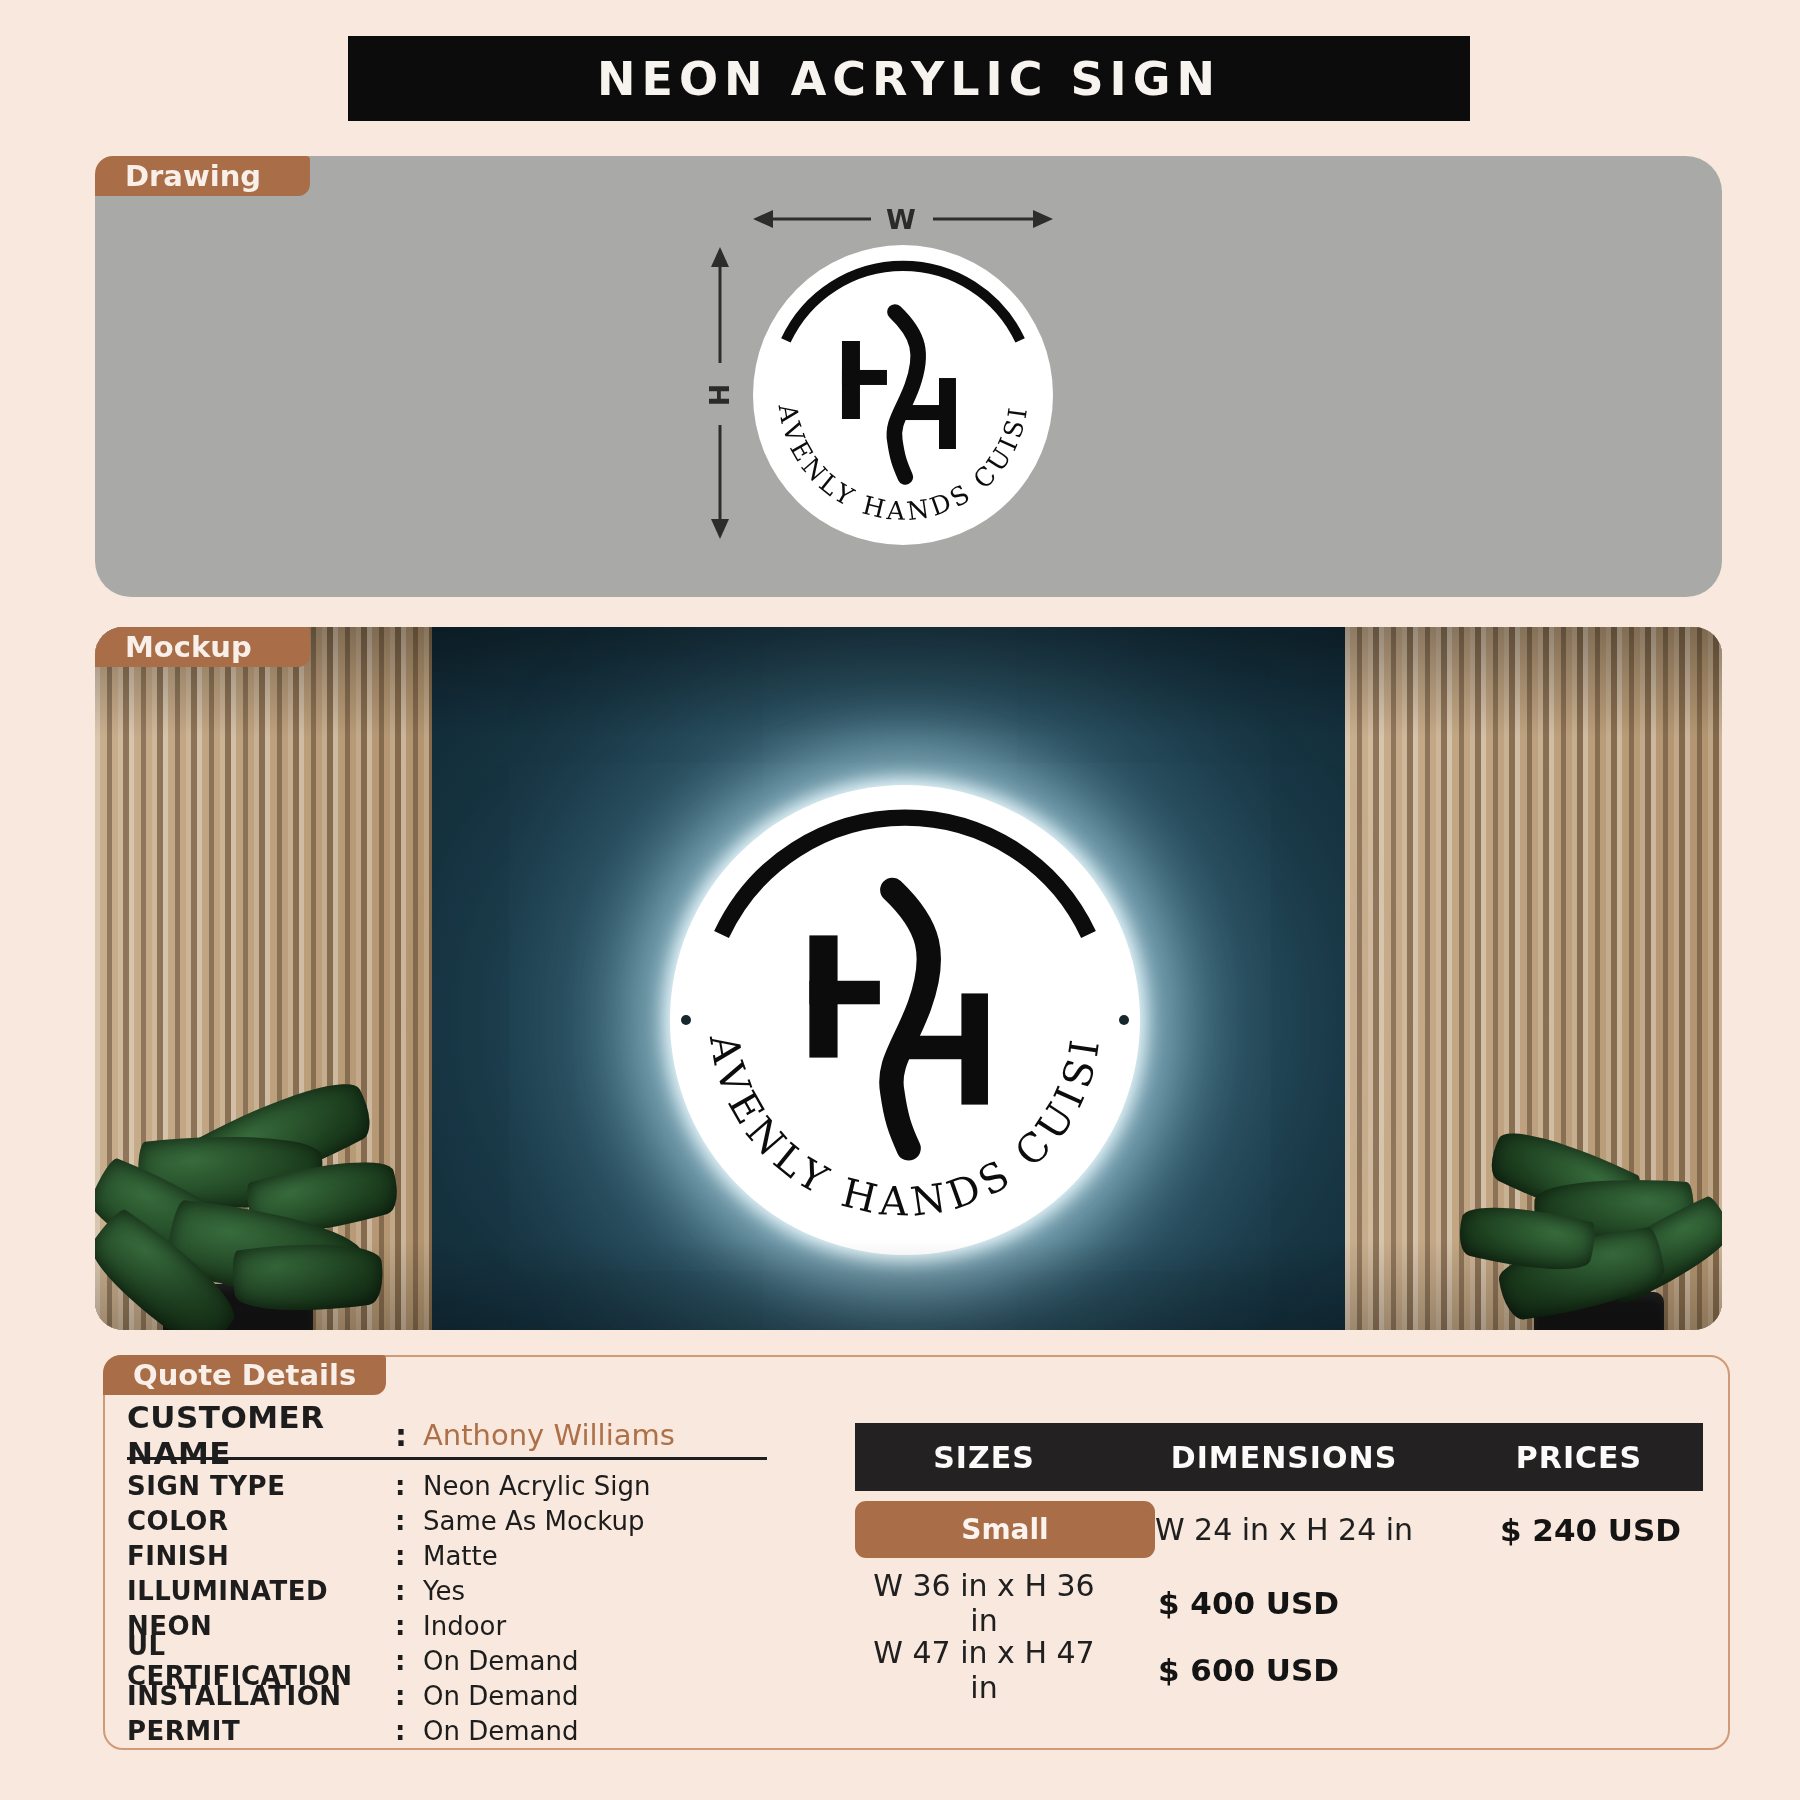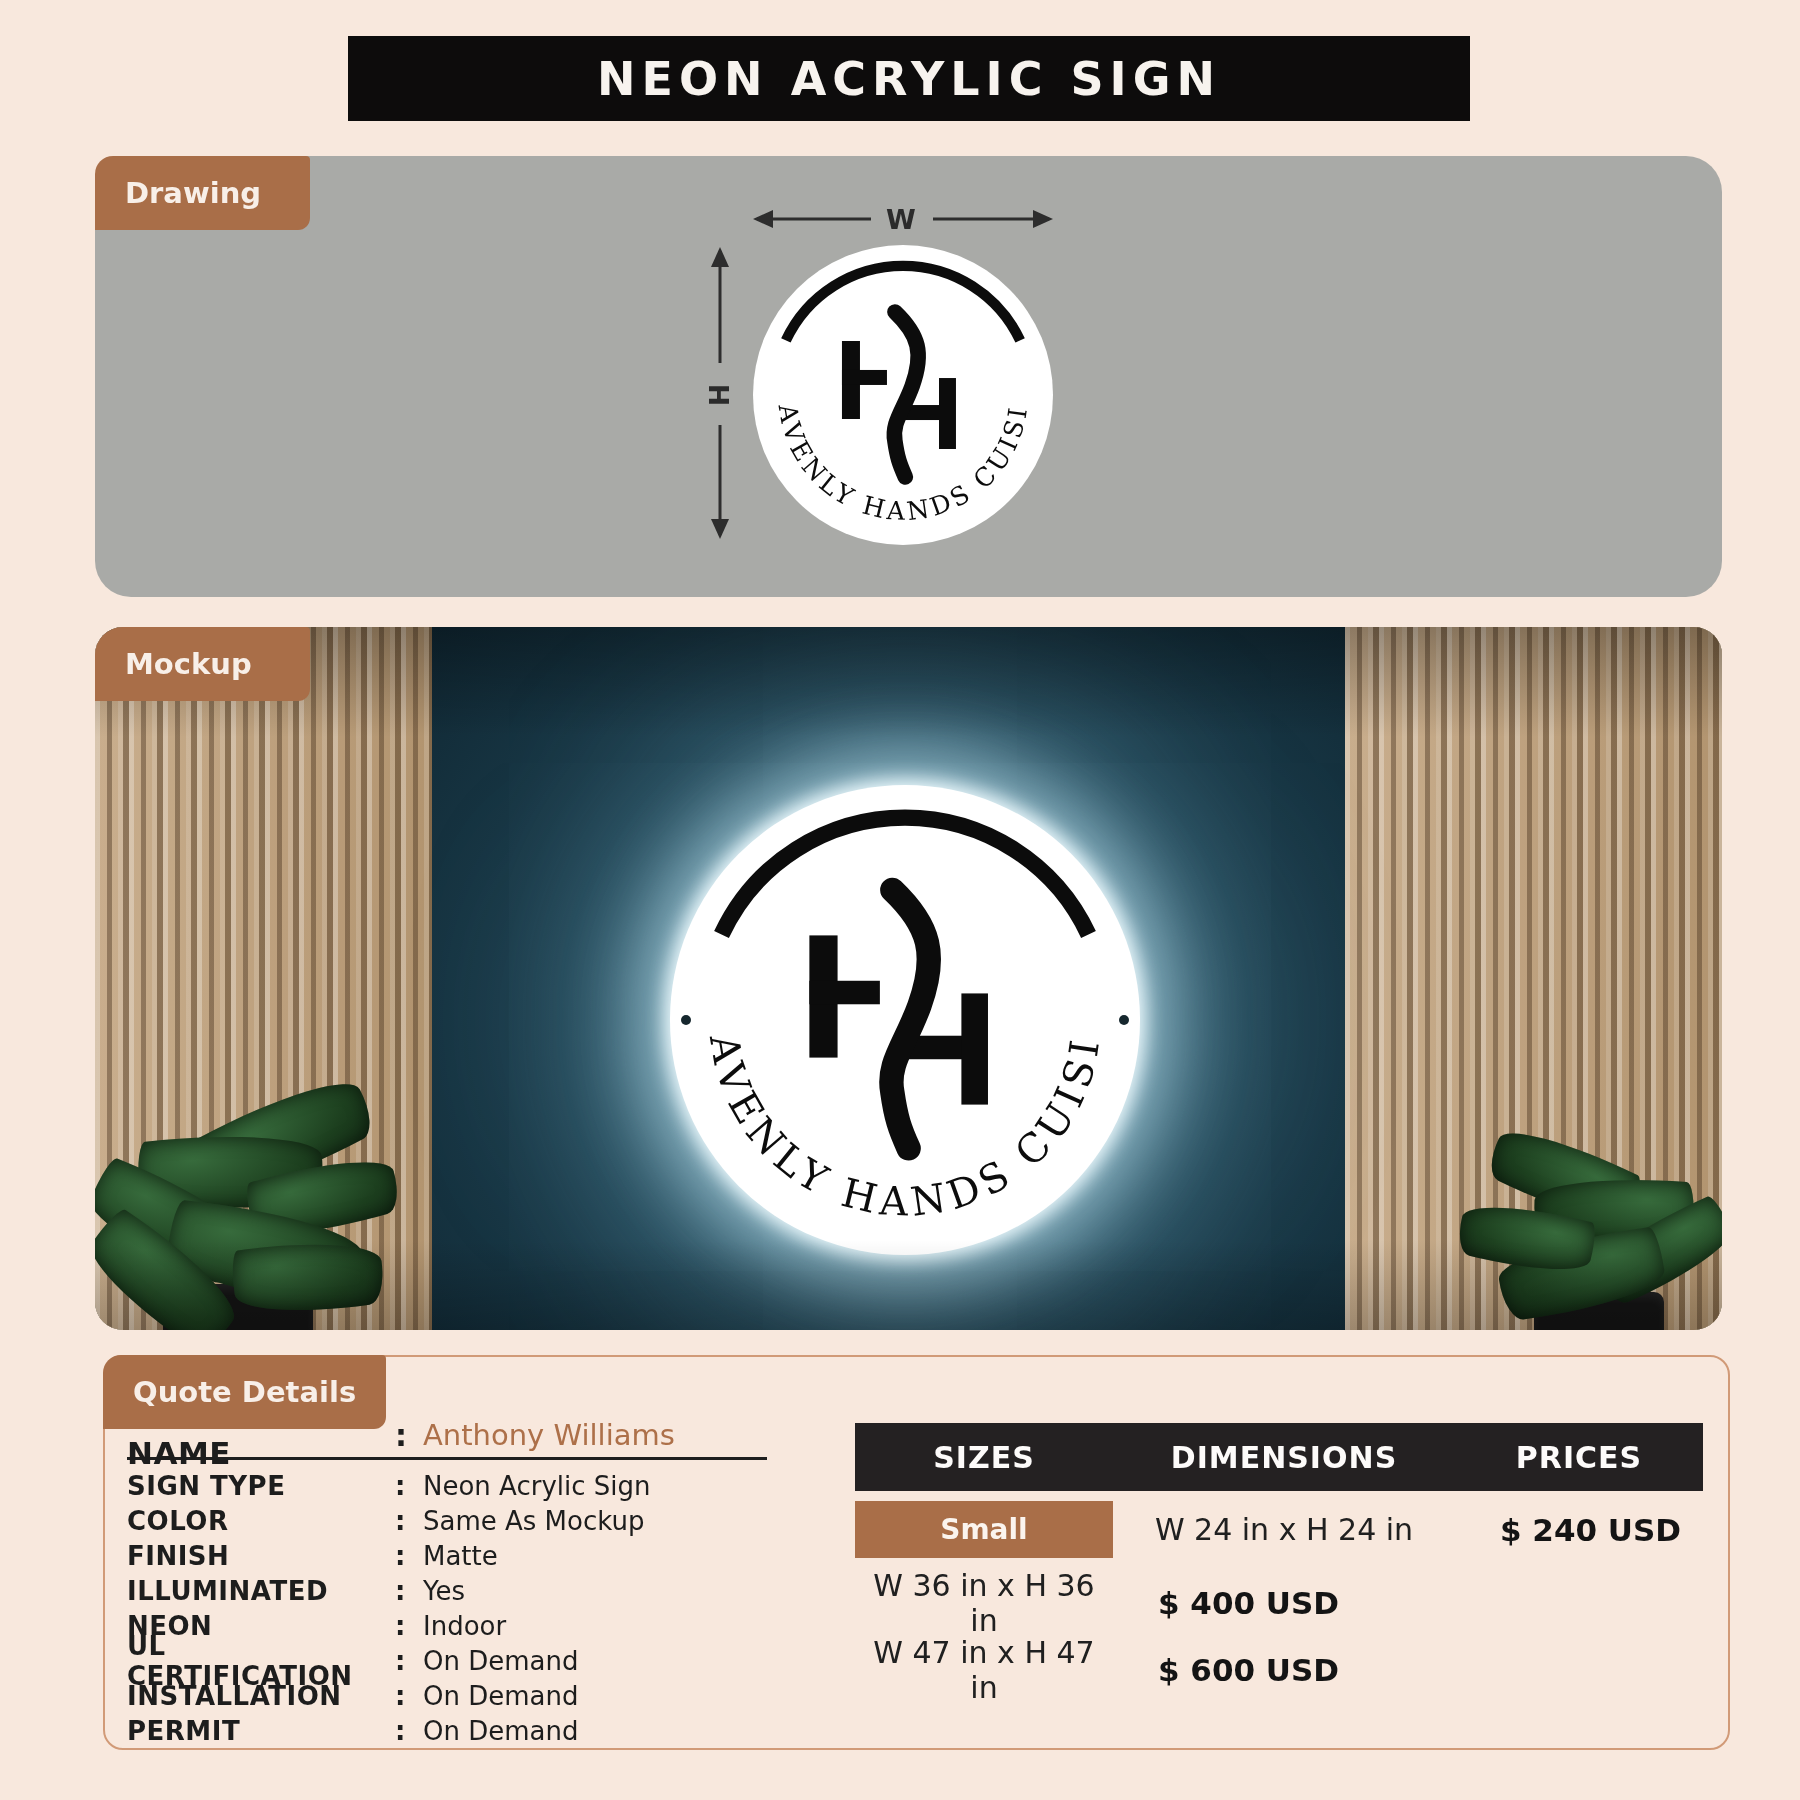--- a/index.html
+++ b/index.html
@@ -15,21 +15,21 @@
   .title-bar{
     position:absolute;left:348px;top:36px;width:1122px;height:85px;
     background:#0d0c0c;display:flex;align-items:center;justify-content:center;
   }
   .title-bar span{
     color:#f7f3ee;font-size:46px;font-weight:bold;letter-spacing:6px;
   }
 
   
   .tab{
-    position:absolute;left:0;top:0;height:74px;min-width:215px;
+    position:absolute;left:0;top:0;height:40px;min-width:215px;
     background:#a96e48;color:#f8efe8;
     display:flex;align-items:center;
     padding:0 30px;box-sizing:border-box;
     font-size:29px;font-weight:bold;
     border-radius:18px 4px 12px 0;
     z-index:5;
   }
 
   
   .drawing-panel{
@@ -123,21 +123,21 @@
   .pt-header{
     height:68px;background:#242122;display:grid;
     grid-template-columns:258px 1fr 248px;align-items:center;
   }
   .pt-header div{
     color:#fdfbfa;font-size:30px;font-weight:bold;text-align:center;letter-spacing:1px;
   }
   .pt-row{display:grid;grid-template-columns:258px 1fr 248px;align-items:center;height:57px;margin-top:10px;}
   .pt-row:first-of-type{margin-top:16px;}
   .size-btn{
-    width:258px;height:57px;background:#a96e48;border:none;border-radius:0;
+    width:300px;height:57px;background:#a96e48;border:none;border-radius:11px;
     color:#fbf4ee;font-size:28px;font-weight:bold;font-family:inherit;
     display:flex;align-items:center;justify-content:center;cursor:pointer;
   }
   .pt-dims{text-align:center;font-size:30px;color:#202020;}
   .pt-price{font-size:31px;font-weight:bold;color:#141414;padding-left:45px;}
 
   .logo-ring-text{
     font-family:"DejaVu Serif","Liberation Serif",serif;
     font-size:22px;letter-spacing:3.2px;fill:#0c0c0c;
   }

